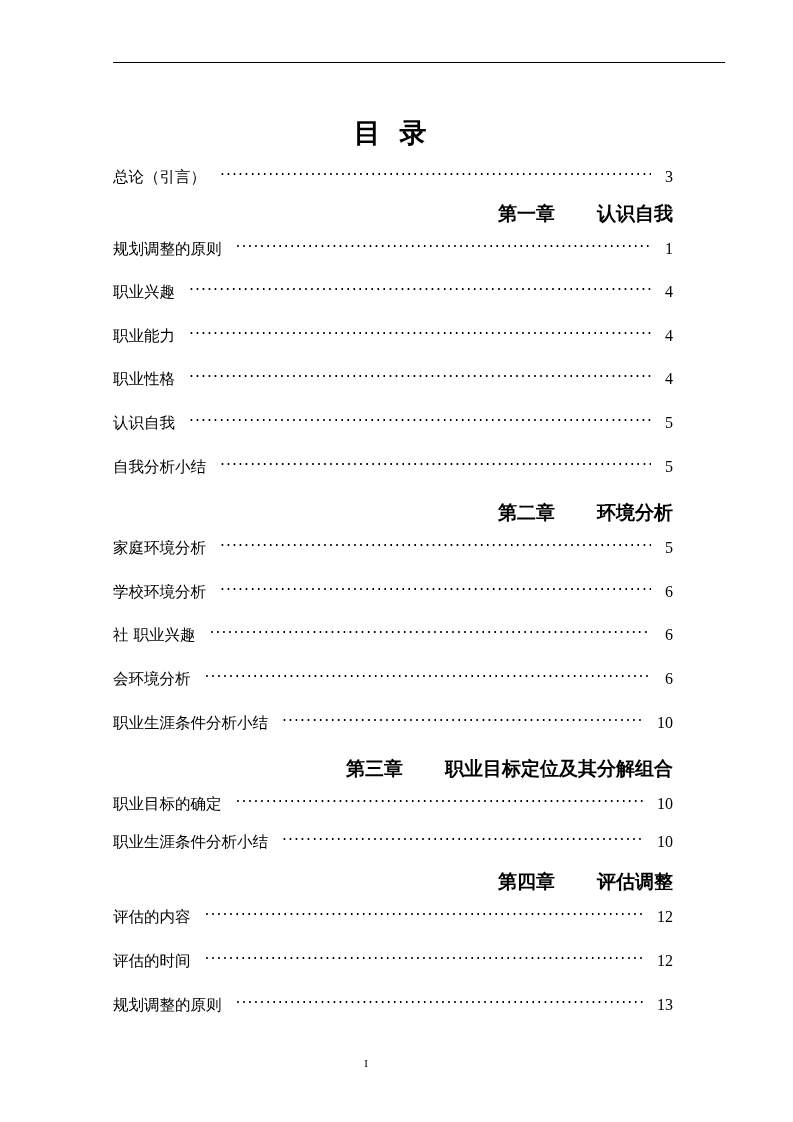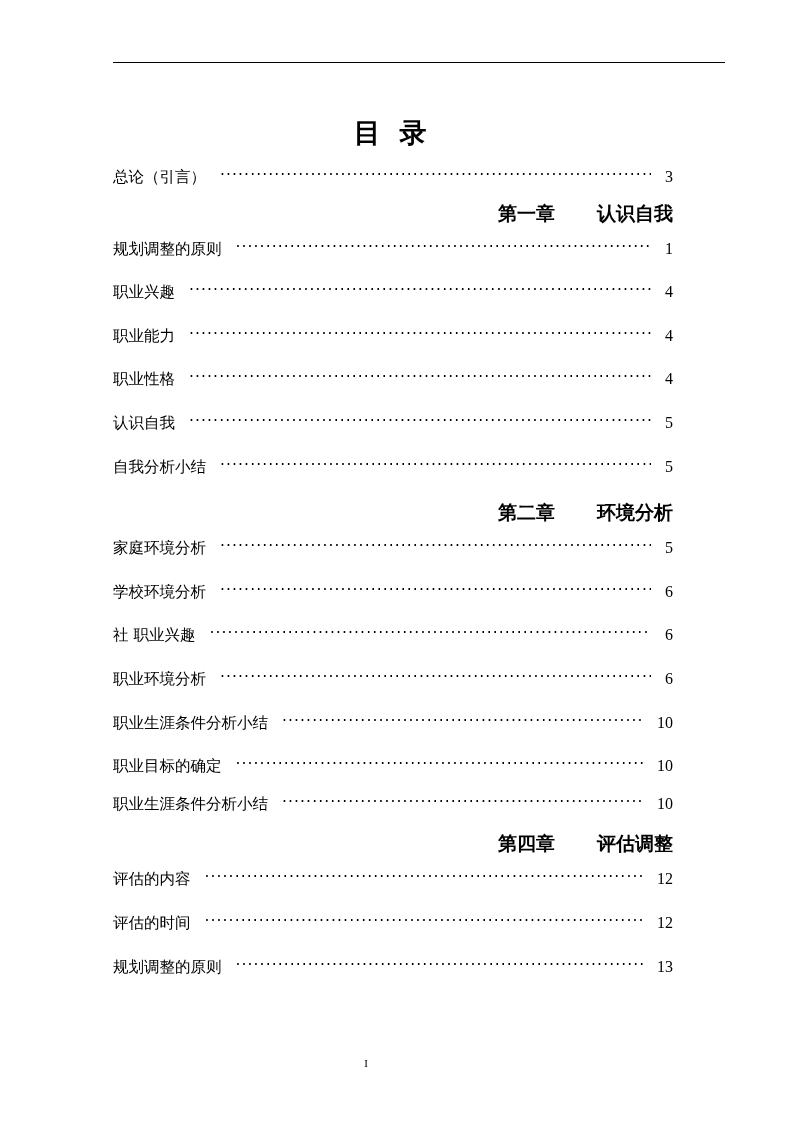--- a/index.html
+++ b/index.html
@@ -165,30 +165,33 @@
       <span class="label">学校环境分析</span>
       <span class="leader">····································································································</span>
       <span class="pageno">6</span>
     </div>
     <div class="entry">
       <span class="label">社 职业兴趣</span>
       <span class="leader">····································································································</span>
       <span class="pageno">6</span>
     </div>
     <div class="entry">
-      <span class="label">职业环境分析</span>
+      <span class="label">会环境分析</span>
       <span class="leader">····································································································</span>
       <span class="pageno">6</span>
     </div>
     <div class="entry">
       <span class="label">职业生涯条件分析小结</span>
       <span class="leader">····································································································</span>
       <span class="pageno">10</span>
     </div>
 
+    <div class="chapter">
+      <span>第三章</span><span class="gap"></span><span>职业目标定位及其分解组合</span>
+    </div>
 
     <div class="entry tight">
       <span class="label">职业目标的确定</span>
       <span class="leader">····································································································</span>
       <span class="pageno">10</span>
     </div>
     <div class="entry tight">
       <span class="label">职业生涯条件分析小结</span>
       <span class="leader">····································································································</span>
       <span class="pageno">10</span>

